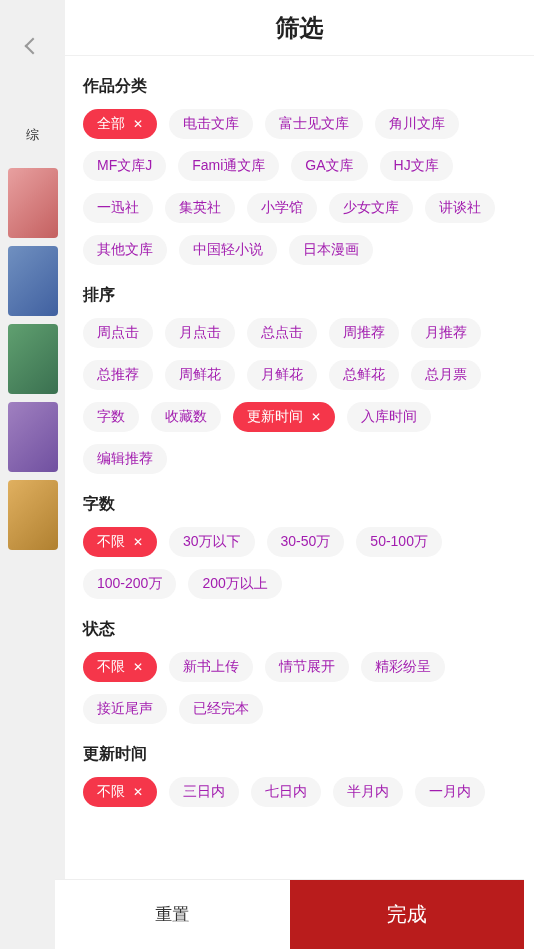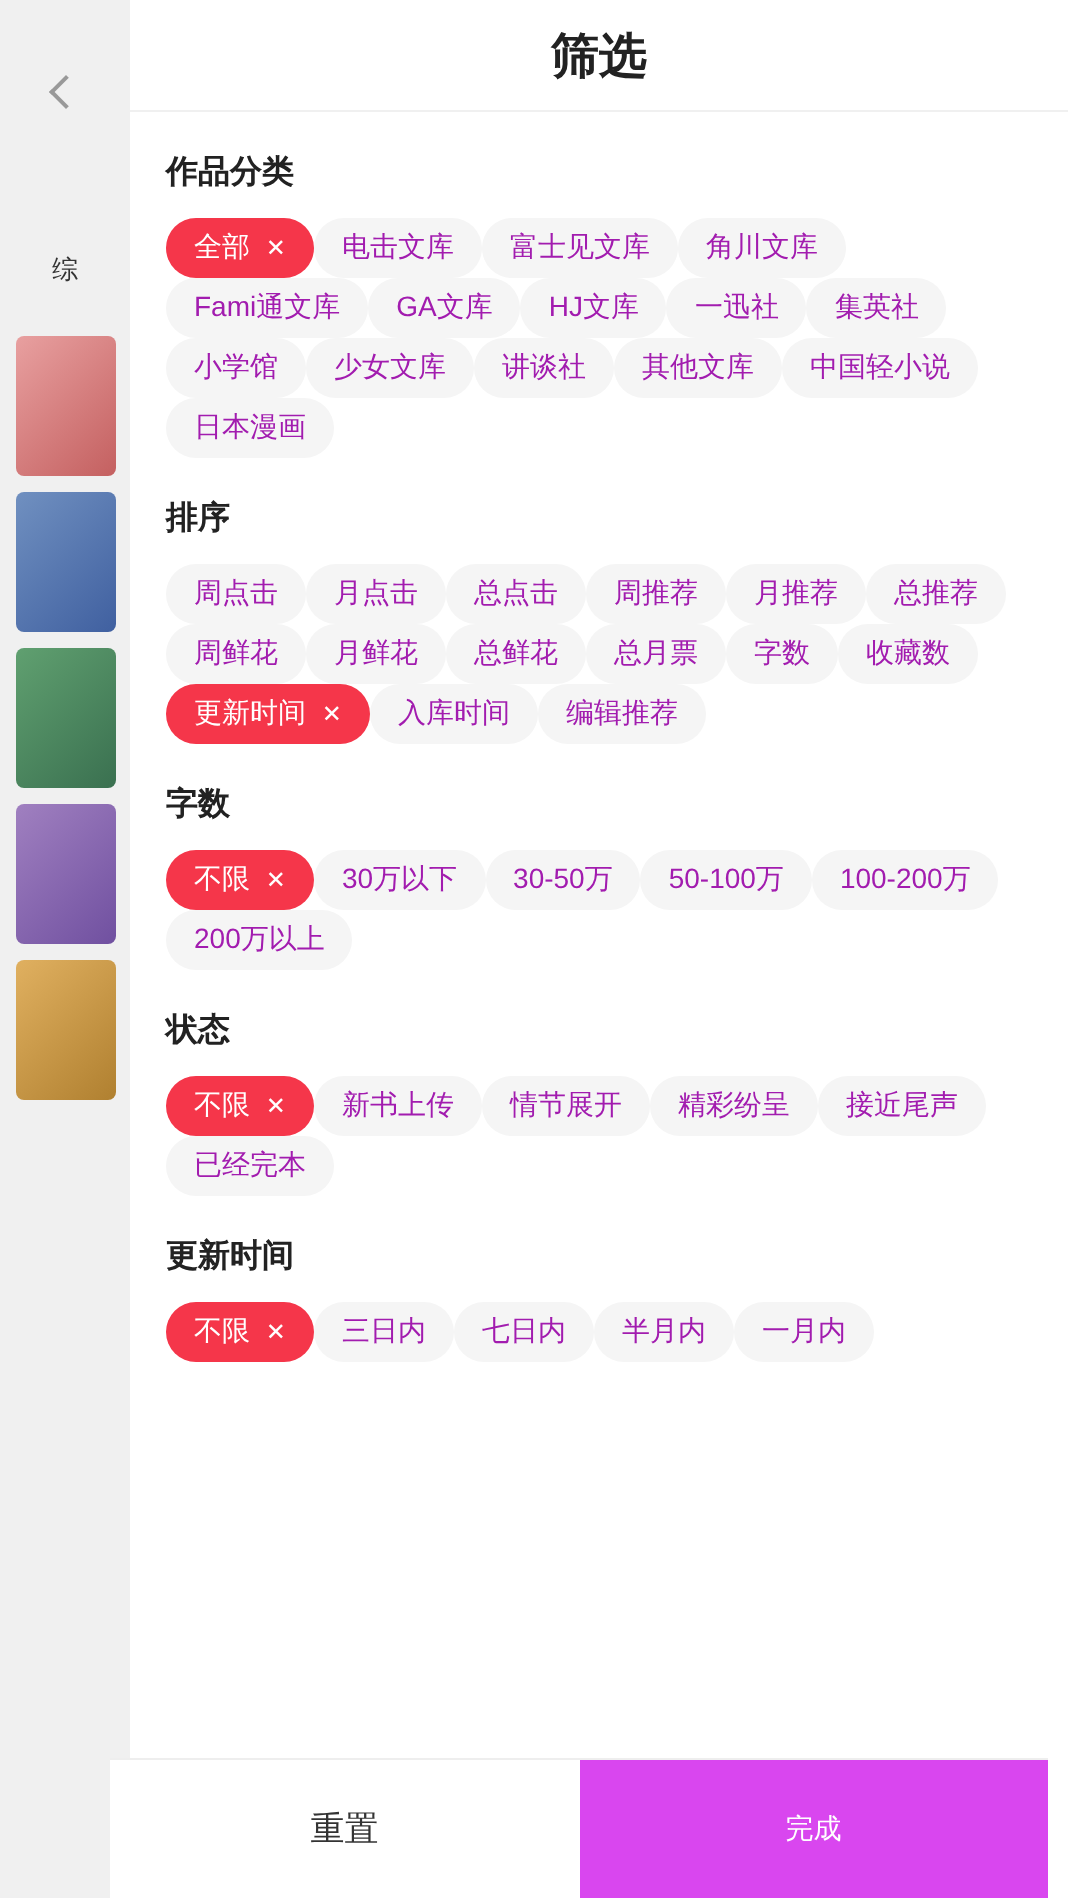--- a/index.html
+++ b/index.html
@@ -118,21 +118,21 @@
     .section-title {
       font-size: 16px;
       font-weight: 600;
       color: #222;
       margin-bottom: 12px;
     }
 
     .tags-wrap {
       display: flex;
       flex-wrap: wrap;
-      gap: 0;
+      gap: 12px;
     }
 
     .tag {
       padding: 6px 14px;
       border-radius: 20px;
       font-size: 14px;
       color: #a21caf;
       background: #f5f5f5;
       cursor: pointer;
       white-space: nowrap;
@@ -169,23 +169,23 @@
       background: #fff;
       cursor: pointer;
       border: none;
     }
 
     .btn-confirm {
       flex: 1;
       display: flex;
       align-items: center;
       justify-content: center;
-      font-size: 14px;
+      font-size: 20px;
       color: #fff;
-      background: #d946ef;
+      background: #b91c1c;
       cursor: pointer;
       border: none;
     }
   </style>
 </head>
 <body>
 
 <div class="back-panel">
   <div class="back-btn">
     <div class="back-chevron"></div>
@@ -207,20 +207,21 @@
 
   <div class="content">
 
     <div class="section">
       <div class="section-title">作品分类</div>
       <div class="tags-wrap">
         <div class="tag active">全部 <span class="tag-close">✕</span></div>
         <div class="tag">电击文库</div>
         <div class="tag">富士见文库</div>
         <div class="tag">角川文库</div>
+        <div class="tag">MF文库J</div>
         <div class="tag">Fami通文库</div>
         <div class="tag">GA文库</div>
         <div class="tag">HJ文库</div>
         <div class="tag">一迅社</div>
         <div class="tag">集英社</div>
         <div class="tag">小学馆</div>
         <div class="tag">少女文库</div>
         <div class="tag">讲谈社</div>
         <div class="tag">其他文库</div>
         <div class="tag">中国轻小说</div>

